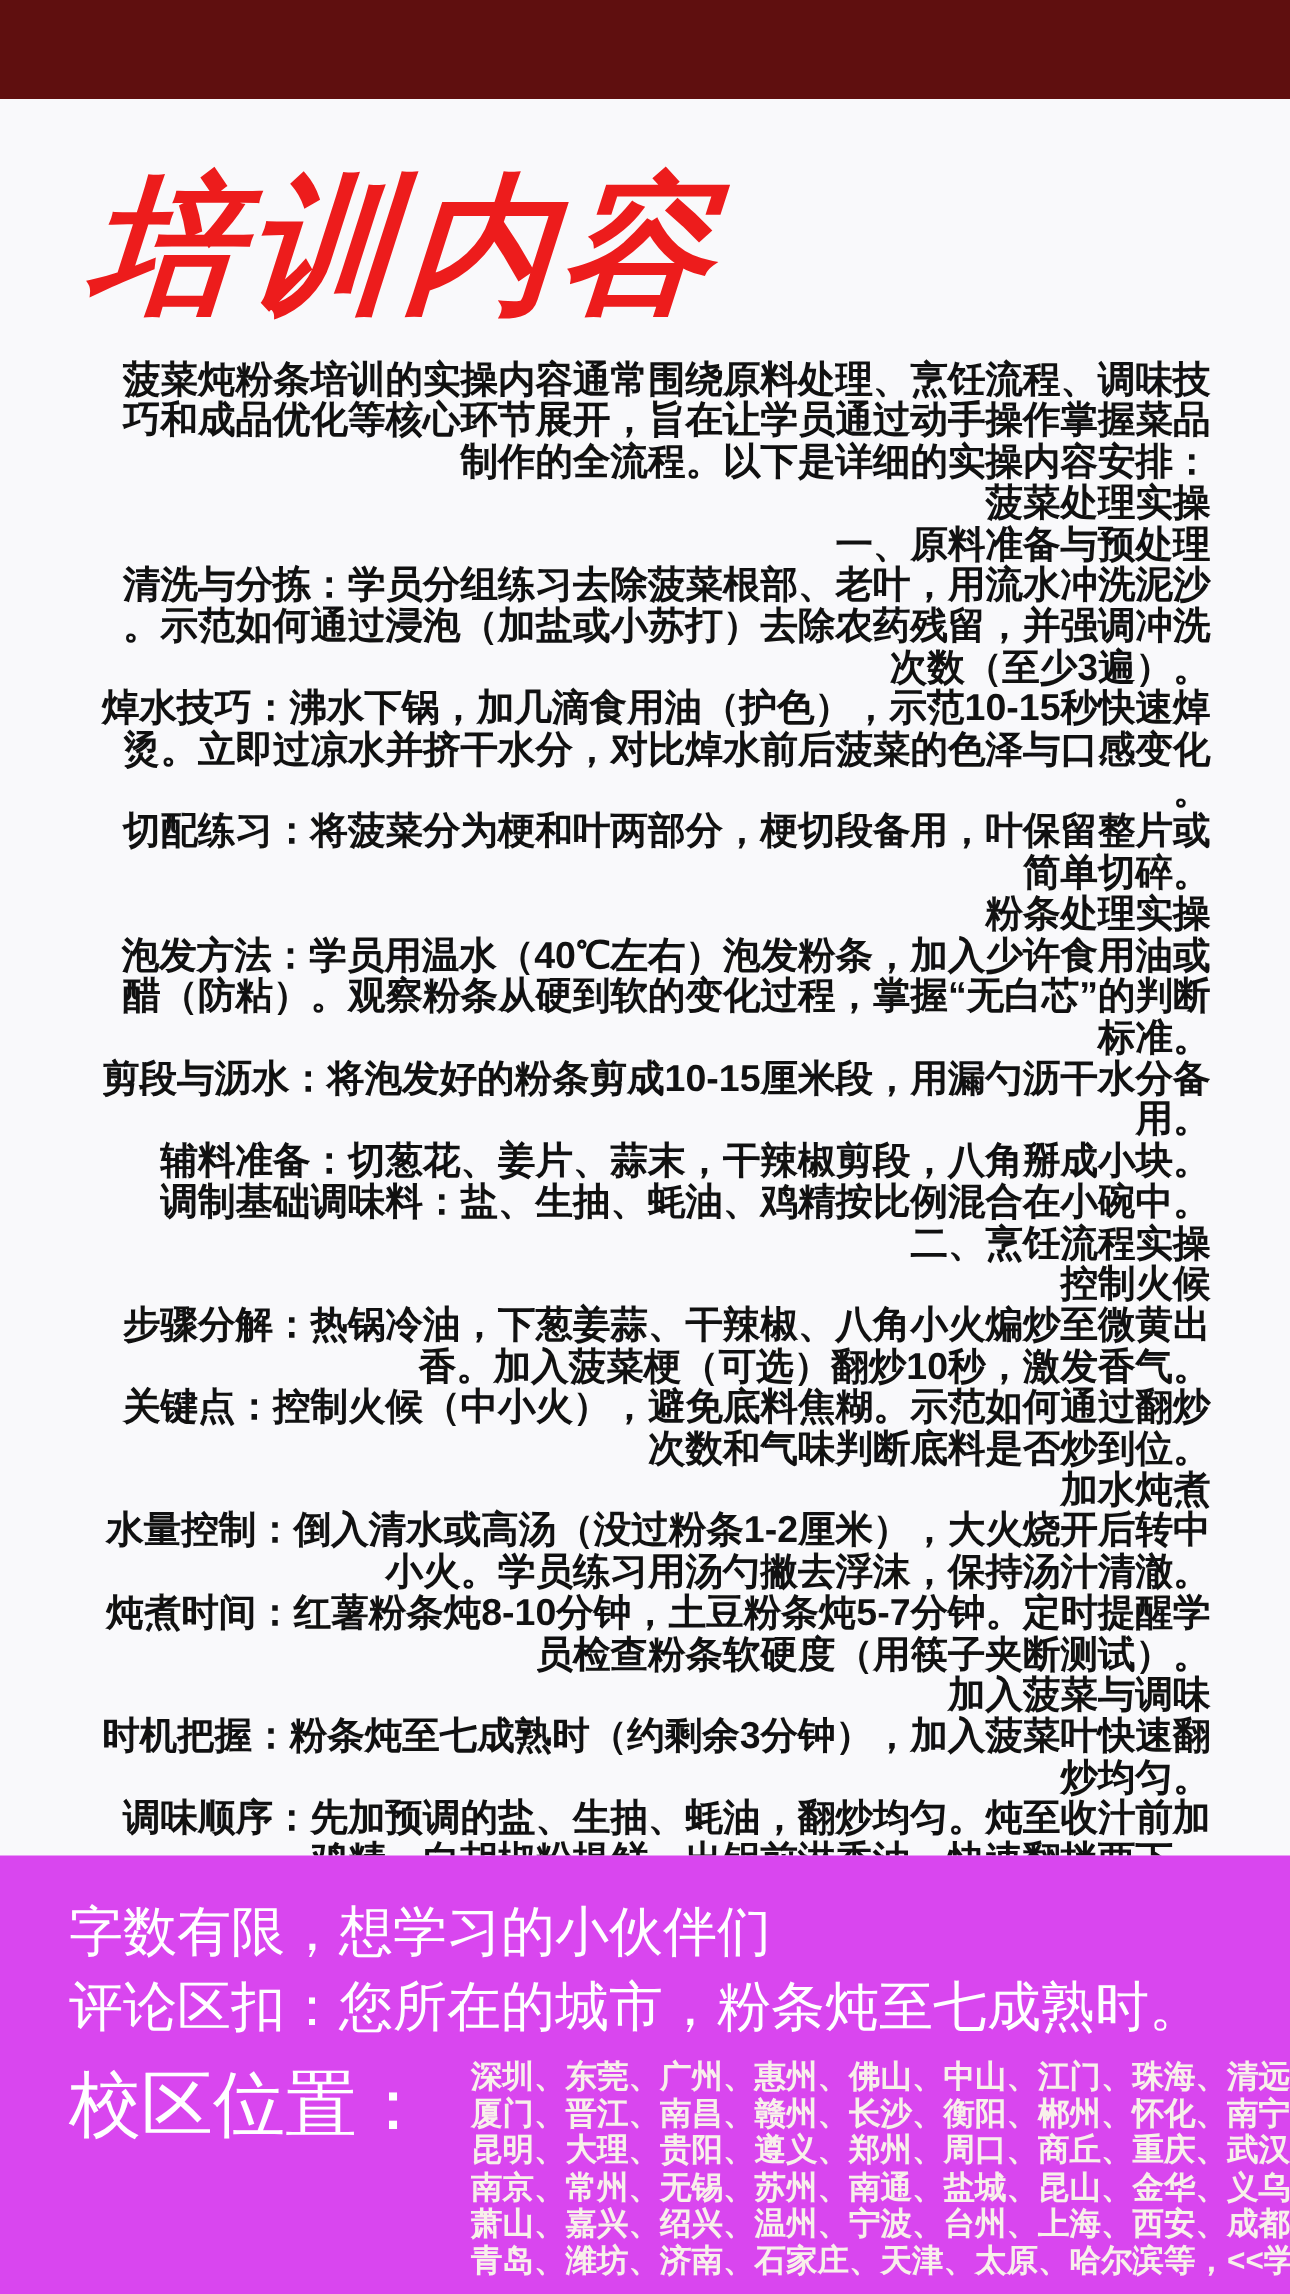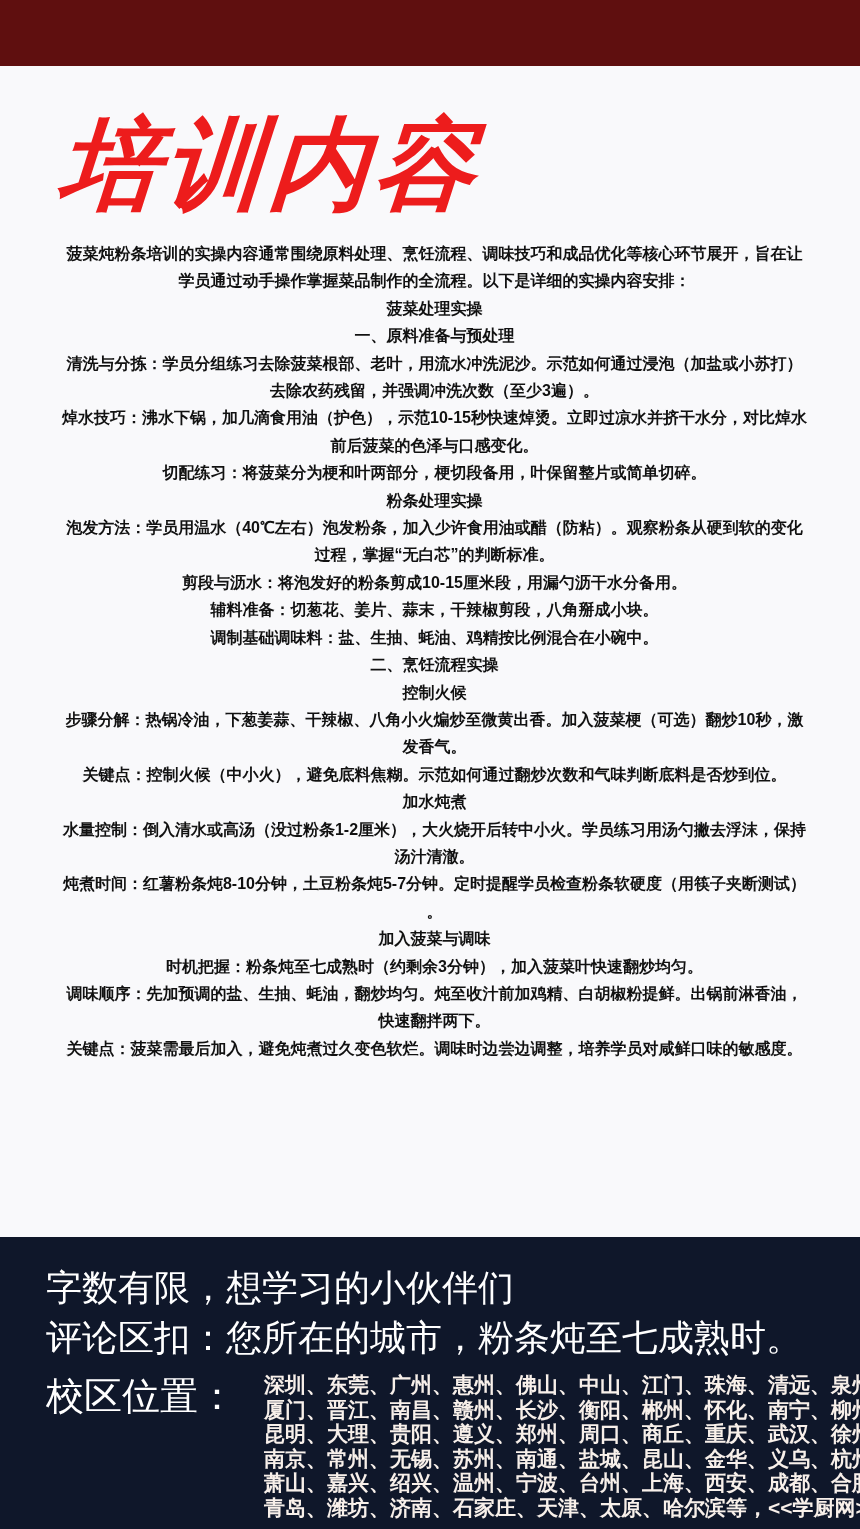--- a/index.html
+++ b/index.html
@@ -36,50 +36,50 @@
     letter-spacing: 5px;
     color: #ed1c1c;
     transform: skewX(-4deg);
     transform-origin: left bottom;
     white-space: nowrap;
   }
   .body-text {
     margin-left: 62px;
     width: 745px;
     color: #111111;
-    font-size: 16px;
+    font-size: 25px;
     font-weight: 700;
     line-height: 27.4px;
     line-break: anywhere;
-    text-align: center;
+    text-align: right;
   }
   .body-text .para { margin: 0; padding: 0; }
   .band-bottom {
     height: 292px;
     flex: 0 0 292px;
-    background: #0f172a;
+    background: #d946ef;
     color: #ffffff;
     padding: 26px 16px 0 46px;
     box-sizing: border-box;
   }
   .footer-line1, .footer-line2 {
     font-size: 36px;
     font-weight: 400;
     line-height: 50px;
     color: #ffffff;
     white-space: nowrap;
   }
   .campus-row {
     display: flex;
     flex-direction: row;
     align-items: flex-start;
     margin-top: 8px;
   }
   .campus-label {
-    font-size: 38px;
+    font-size: 48px;
     font-weight: 400;
     color: #ffffff;
     flex: 0 0 auto;
     margin-right: 28px;
     white-space: nowrap;
   }
   .campus-list {
     flex: 0 0 auto;
     width: 636px;
     margin-top: 2px;

